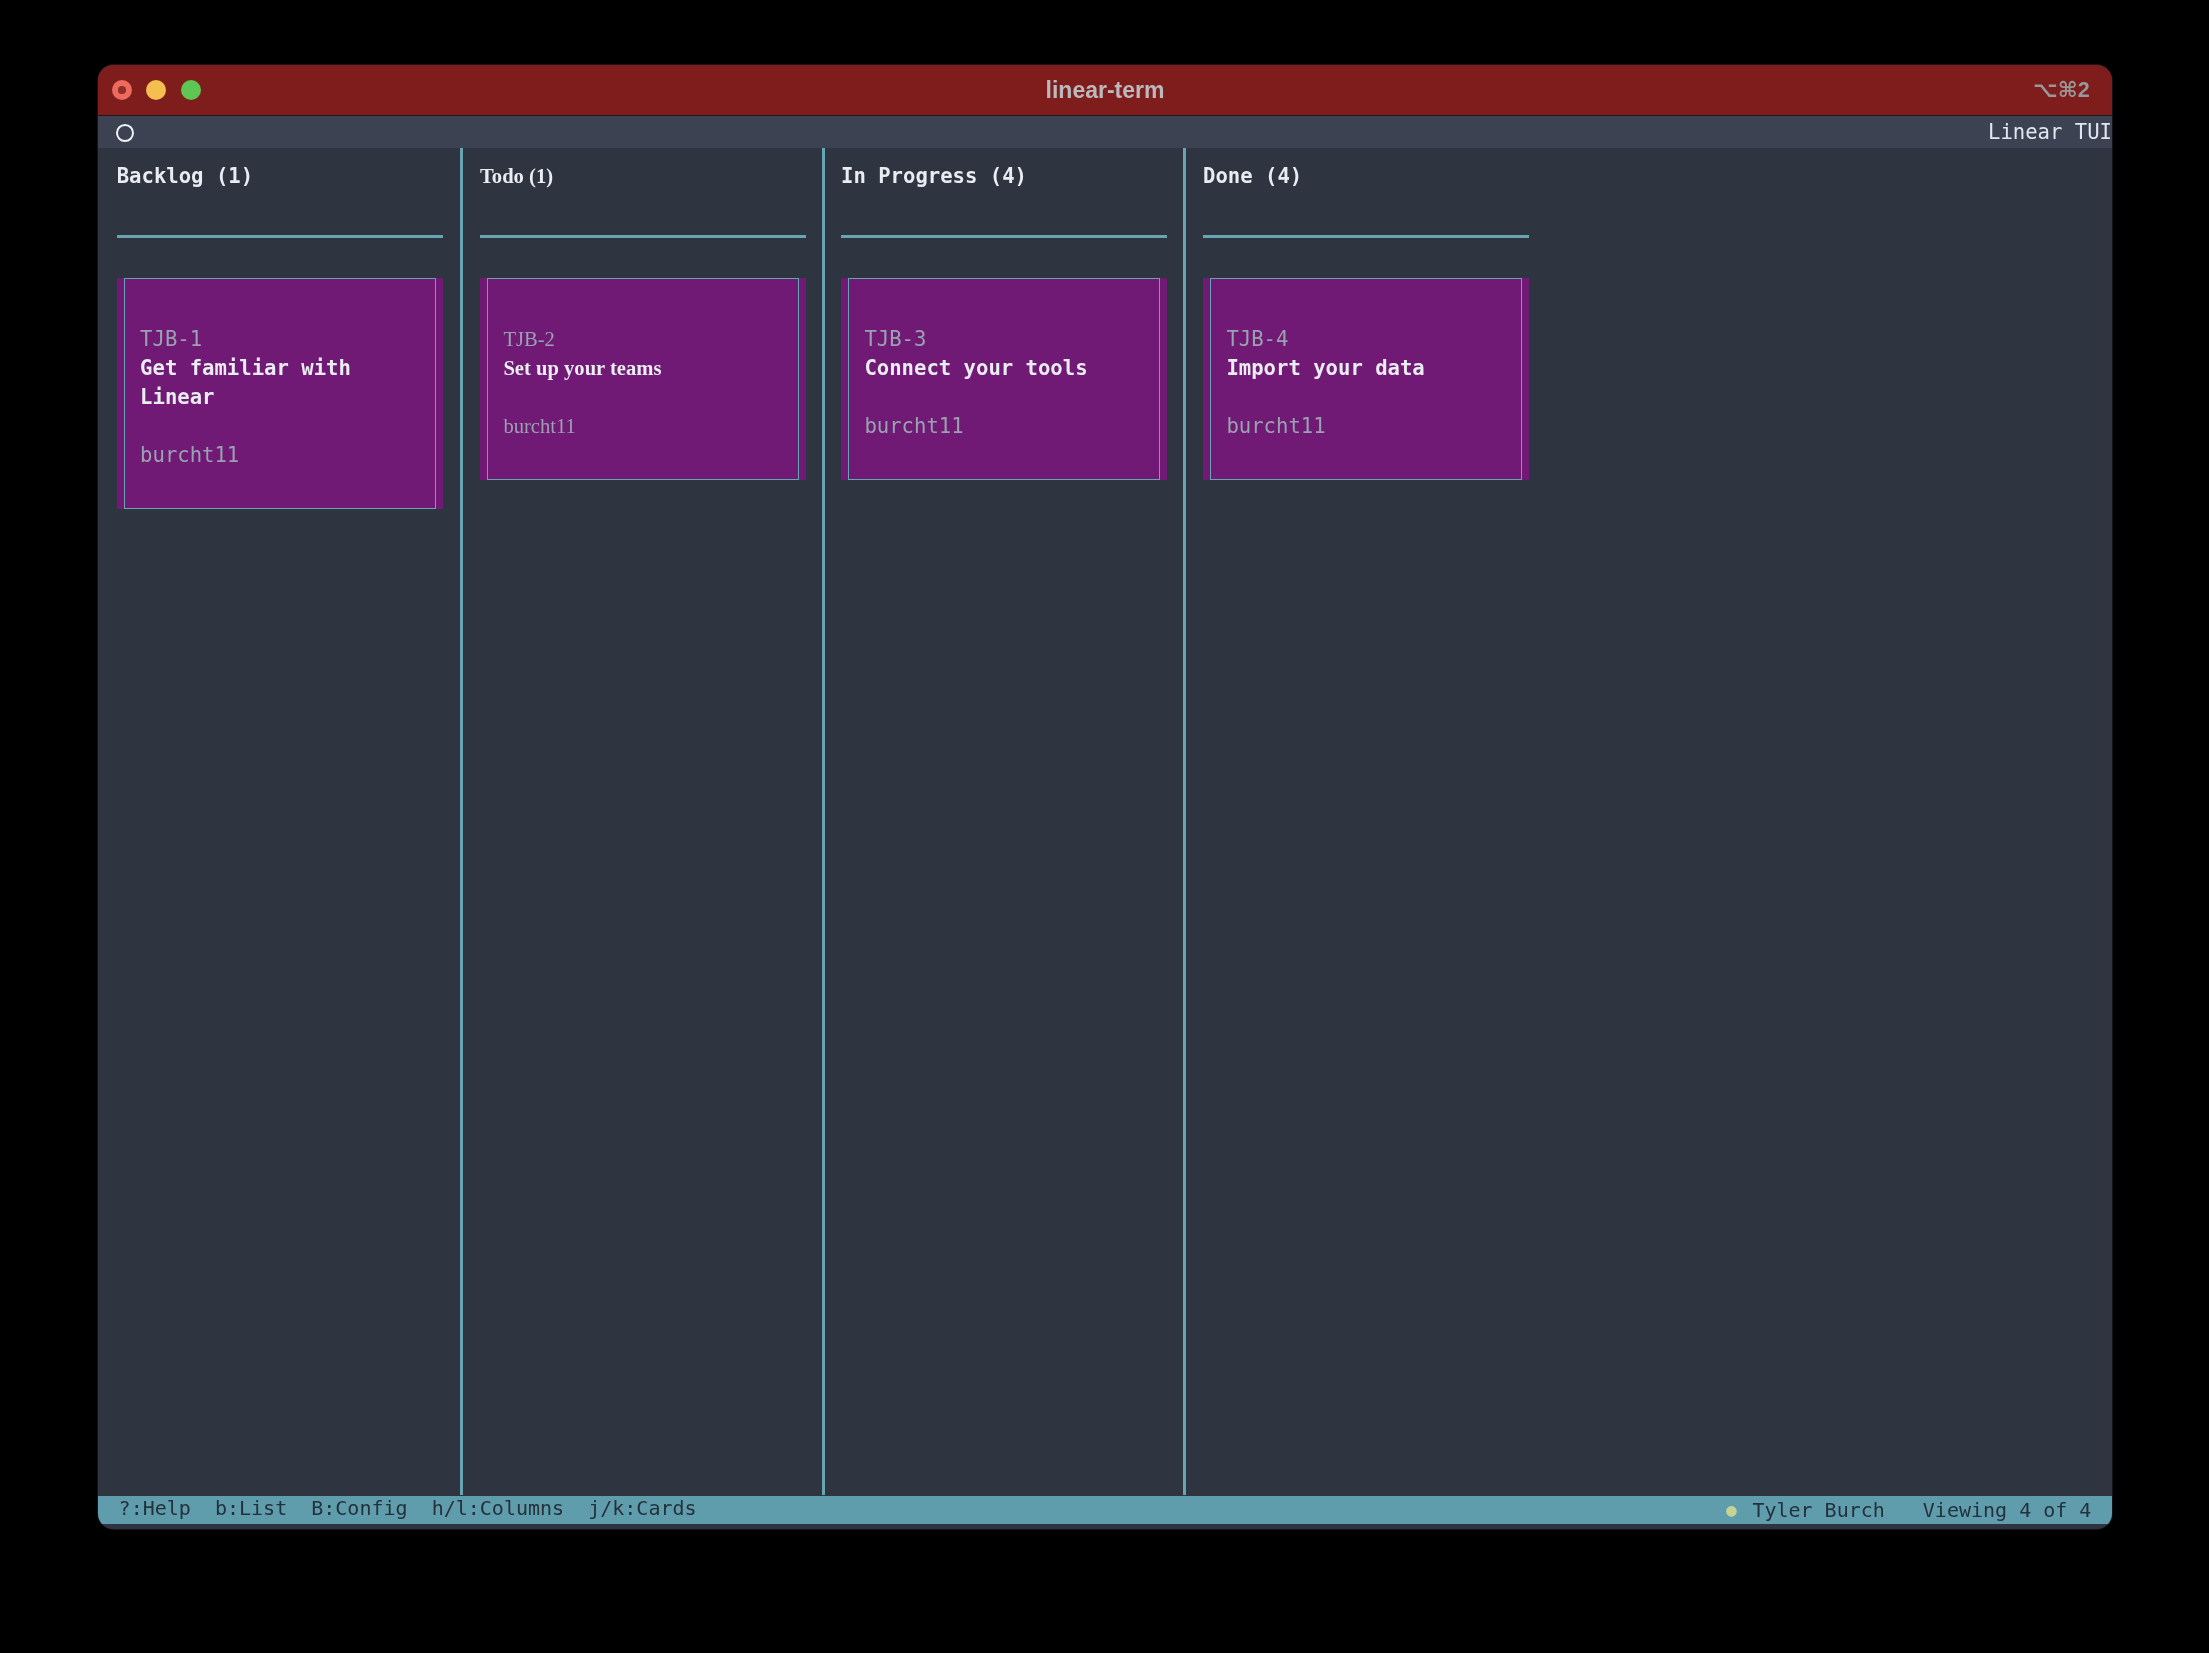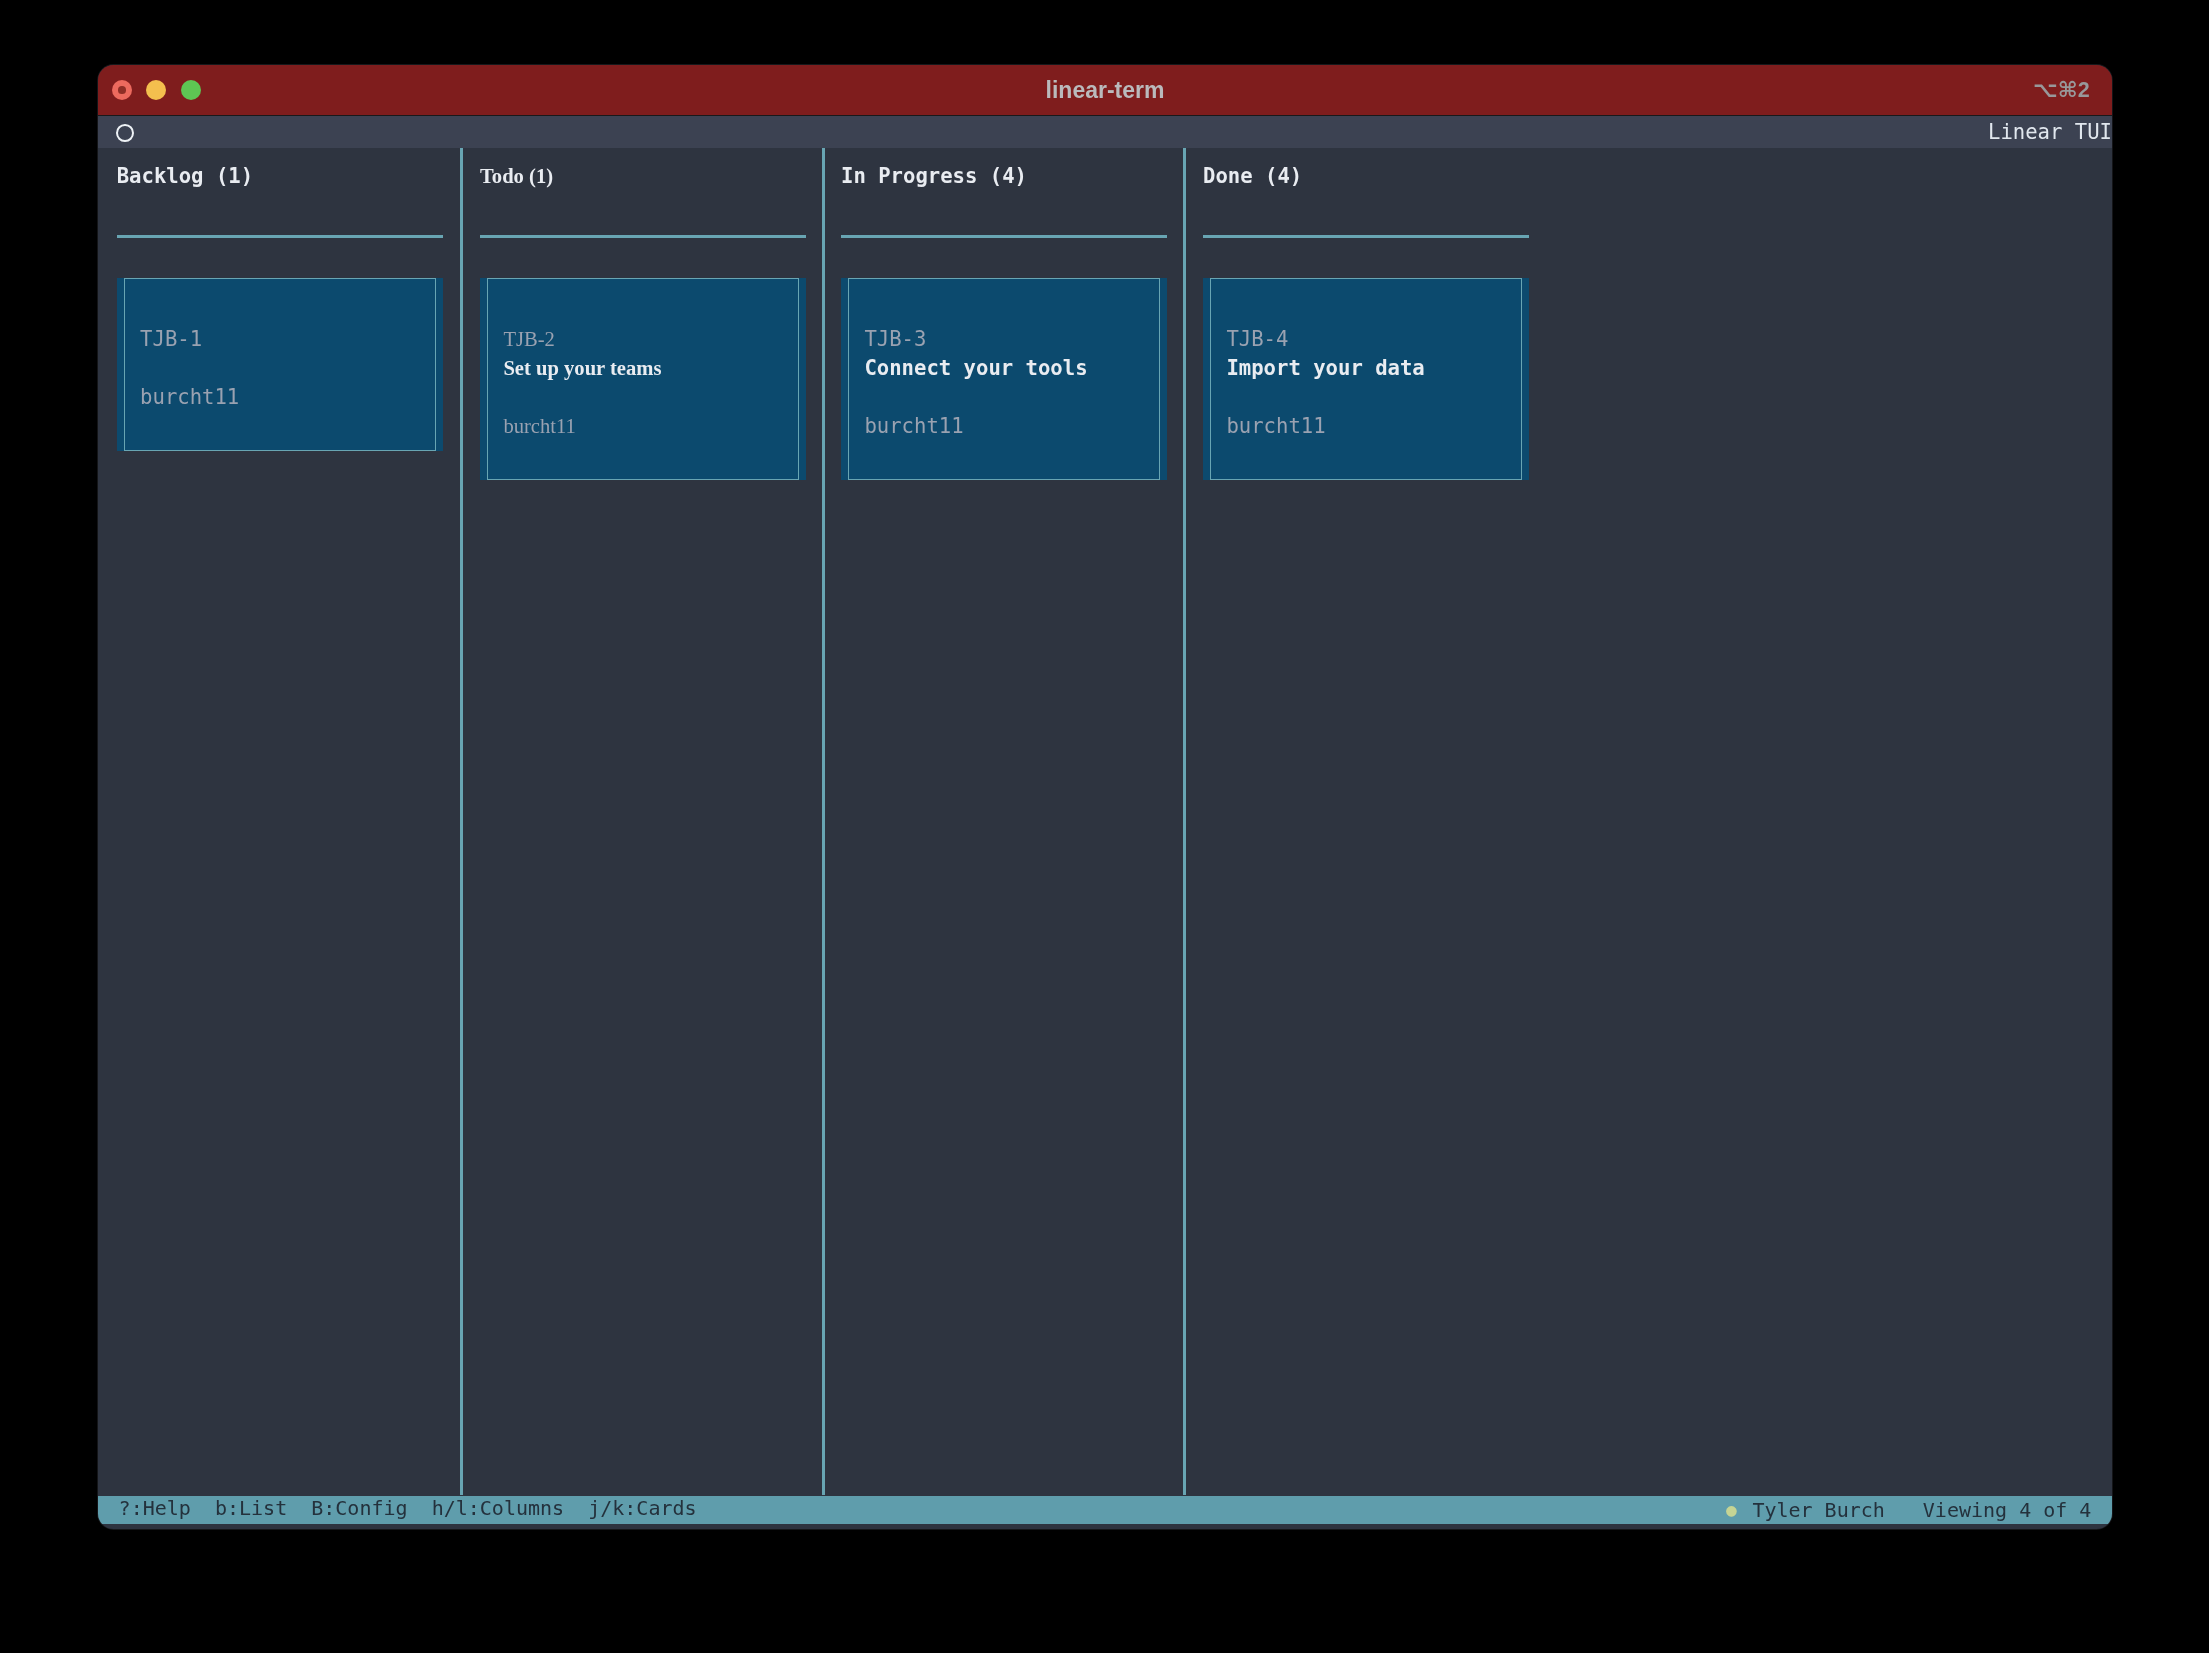--- a/index.html
+++ b/index.html
@@ -140,21 +140,21 @@
   }
   .col-underline {
     width: 326px;
     height: 2.6px;
     background: #68a5b3;
     margin-top: 46px;
   }
   .card {
     width: 326px;
     margin-top: 40px;
-    background: #0c4a6e;
+    background: #701a75;
     box-sizing: border-box;
   }
   .card-inner {
     margin: 17px 6.9px 10.3px 6.9px;
     border: 1.7px solid #68a5b3;
     padding: 46px 15.5px 38px 15.5px;
     font-size: 20.6px;
     line-height: 29px;
   }
   .card-id { color: #9aa2b1; }
@@ -210,20 +210,21 @@
     </div>
 
     <div class="main">
 
       <div class="col c1">
         <div class="col-header">Backlog (1)</div>
         <div class="col-underline"></div>
         <div class="card">
           <div class="card-inner">
             <div class="card-id">TJB-1</div>
+            <div class="card-title">Get familiar with Linear</div>
             <div class="card-assignee">burcht11</div>
           </div>
         </div>
       </div>
 
       <div class="vsep s1"></div>
 
       <div class="col c2">
         <div class="col-header">Todo (1)</div>
         <div class="col-underline"></div>

